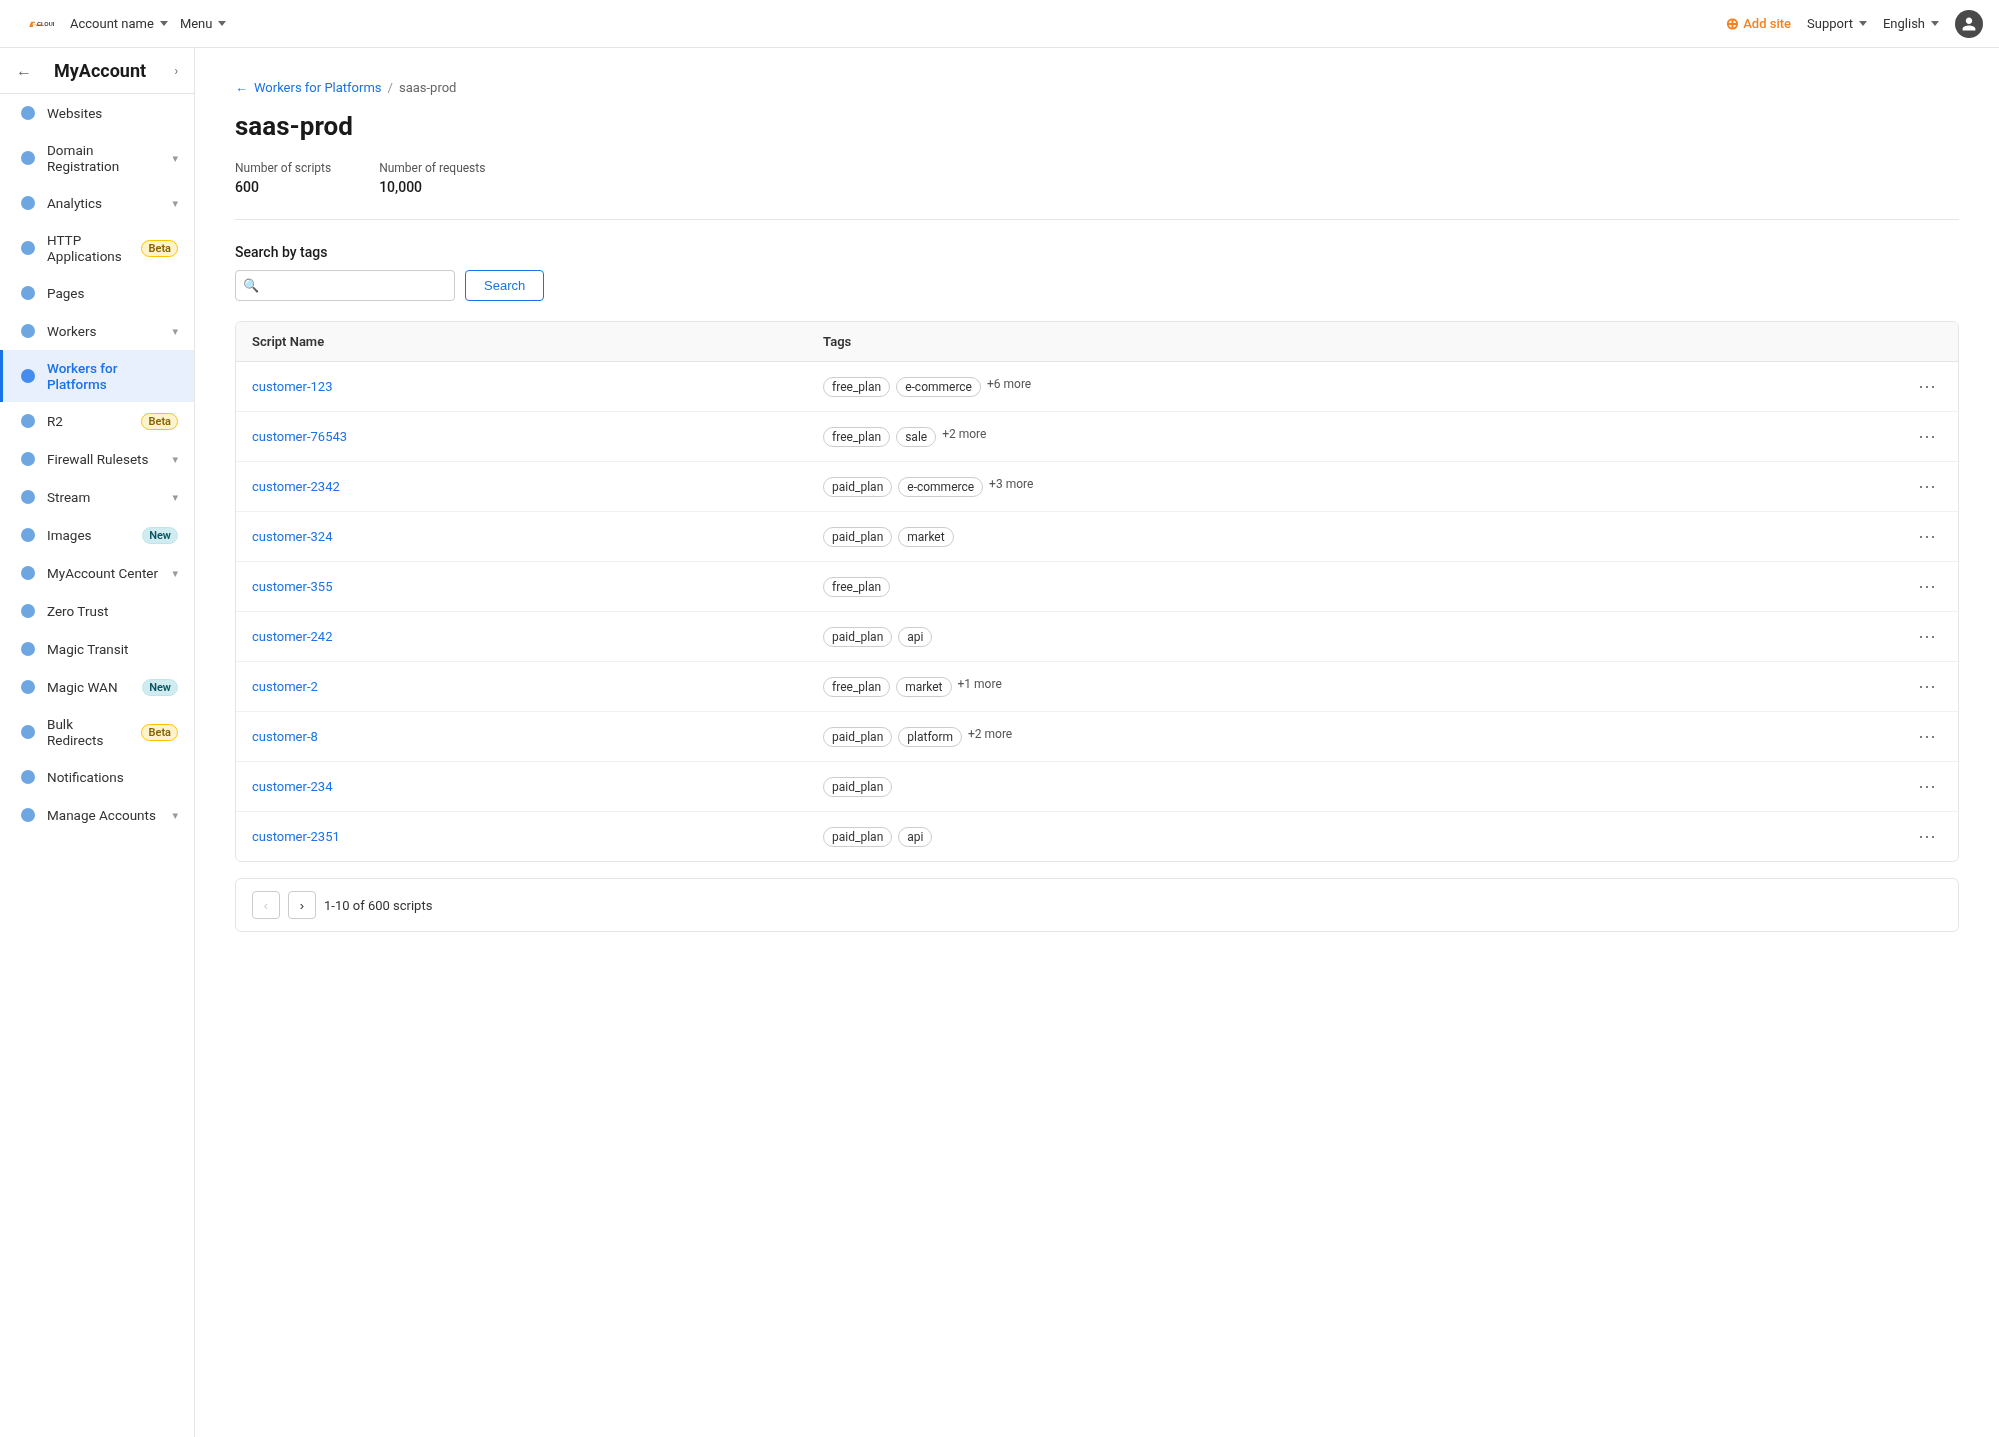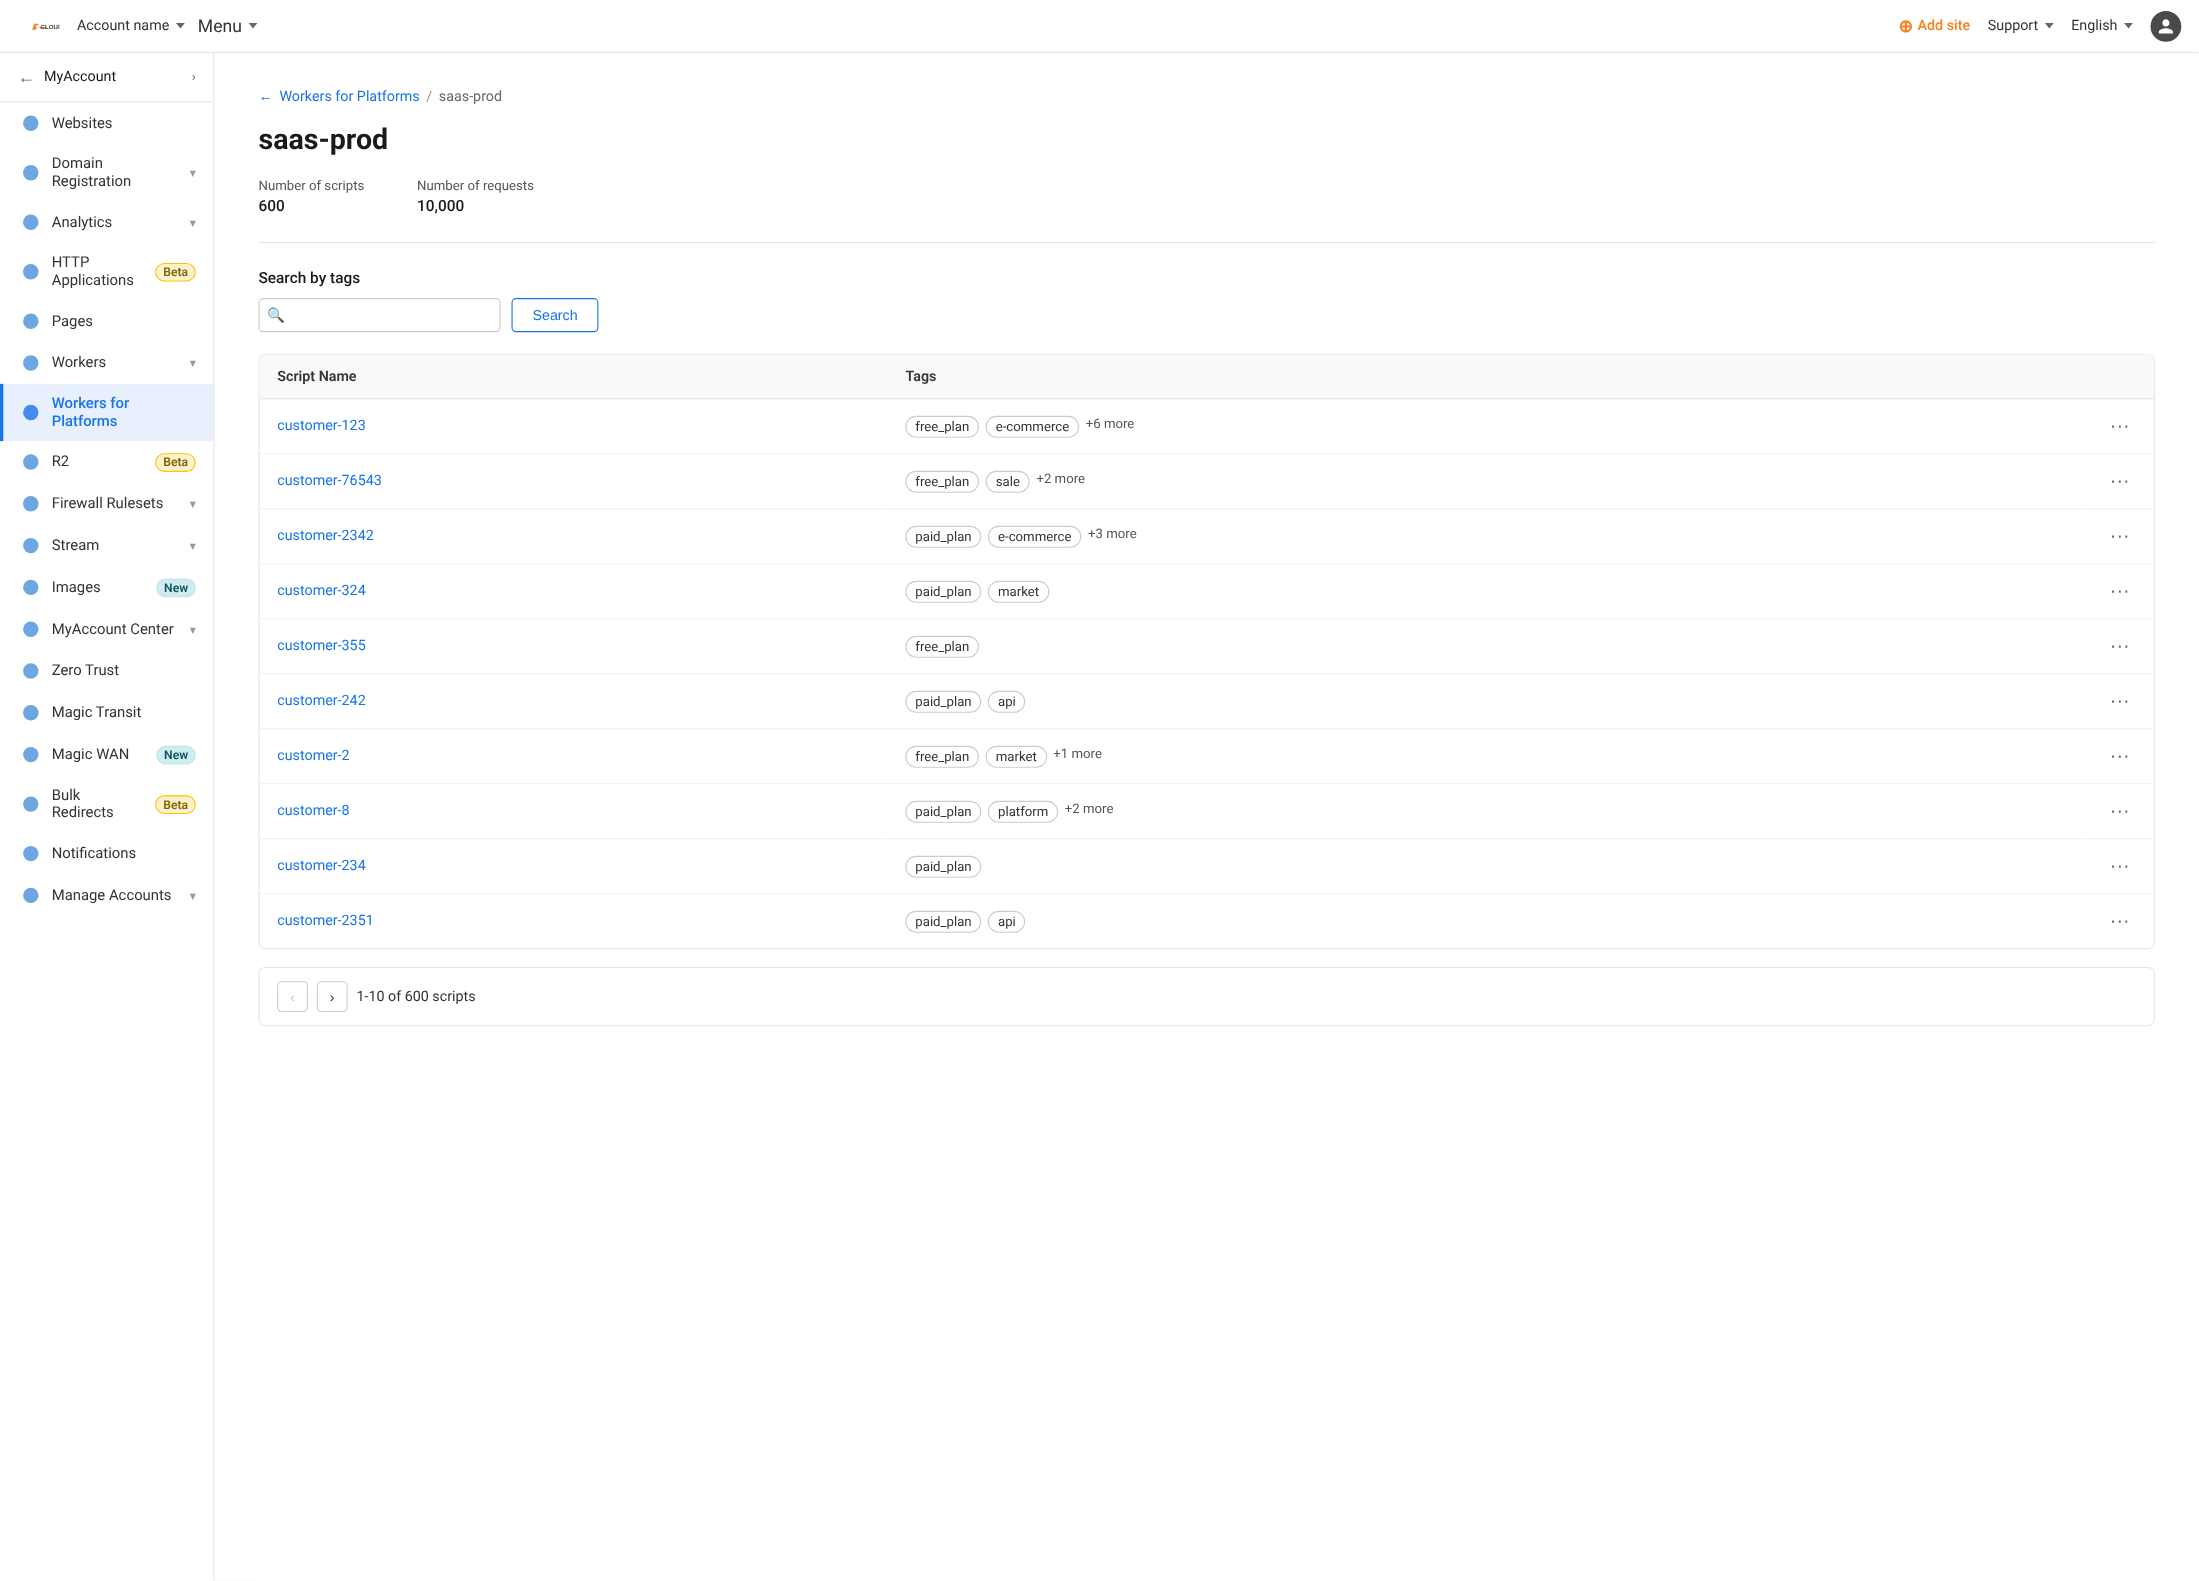--- a/index.html
+++ b/index.html
@@ -7,21 +7,21 @@
 
     
     .topnav {
       display: flex; align-items: center; background: #fff;
       border-bottom: 1px solid #e5e5e5; padding: 0 16px; height: 48px;
       position: fixed; top: 0; left: 0; right: 0; z-index: 100;
     }
     .topnav-logo { display: flex; align-items: center; margin-right: 16px; }
     .topnav-logo svg { width: 38px; height: 38px; }
     .topnav-account { display: flex; align-items: center; gap: 4px; font-size: 13px; color: #333; cursor: pointer; margin-right: 12px; }
-    .topnav-menu { display: flex; align-items: center; gap: 4px; font-size: 16px; color: #333; cursor: pointer; }
+    .topnav-menu { display: flex; align-items: center; gap: 4px; font-size: 13px; color: #333; cursor: pointer; }
     .topnav-right { margin-left: auto; display: flex; align-items: center; gap: 16px; }
     .topnav-addsite { display: flex; align-items: center; gap: 4px; font-size: 13px; color: #f6821f; cursor: pointer; font-weight: 500; }
     .topnav-support { display: flex; align-items: center; gap: 4px; font-size: 13px; color: #333; cursor: pointer; }
     .topnav-lang { display: flex; align-items: center; gap: 4px; font-size: 13px; color: #333; cursor: pointer; }
     .topnav-user { width: 28px; height: 28px; border-radius: 50%; background: #4a4a4a; display: flex; align-items: center; justify-content: center; cursor: pointer; }
     .chevron { display: inline-block; width: 0; height: 0; border-left: 4px solid transparent; border-right: 4px solid transparent; border-top: 5px solid #666; margin-left: 2px; vertical-align: middle; }
 
     
     .layout { display: flex; margin-top: 48px; min-height: calc(100vh - 48px); }
 
@@ -30,21 +30,21 @@
       width: 195px; min-height: calc(100vh - 48px); background: #fff;
       border-right: 1px solid #e5e5e5; padding: 0; position: fixed;
       top: 48px; left: 0; bottom: 0; overflow-y: auto;
     }
     .sidebar-header {
       display: flex; align-items: center; justify-content: space-between;
       padding: 12px 16px; border-bottom: 1px solid #e5e5e5; cursor: pointer;
     }
     .sidebar-header-left { display: flex; align-items: center; gap: 8px; }
     .sidebar-back { color: #666; font-size: 16px; }
-    .sidebar-title { font-weight: 400; font-size: 13px; }
+    .sidebar-title { font-weight: 700; font-size: 18px; margin-left: 14px; }
     .sidebar-chevron-right { color: #666; font-size: 12px; }
 
     .sidebar-item {
       display: flex; align-items: center; gap: 10px;
       padding: 10px 16px; cursor: pointer; color: #333; font-size: 13.5px;
       border-left: 3px solid transparent;
     }
     .sidebar-item.active { background: #e8f0fe; border-left-color: #1a73e8; color: #1a73e8; font-weight: 500; }
     .sidebar-item .item-icon { width: 18px; height: 18px; flex-shrink: 0; display: flex; align-items: center; justify-content: center; }
     .sidebar-item .item-label { flex: 1; }

